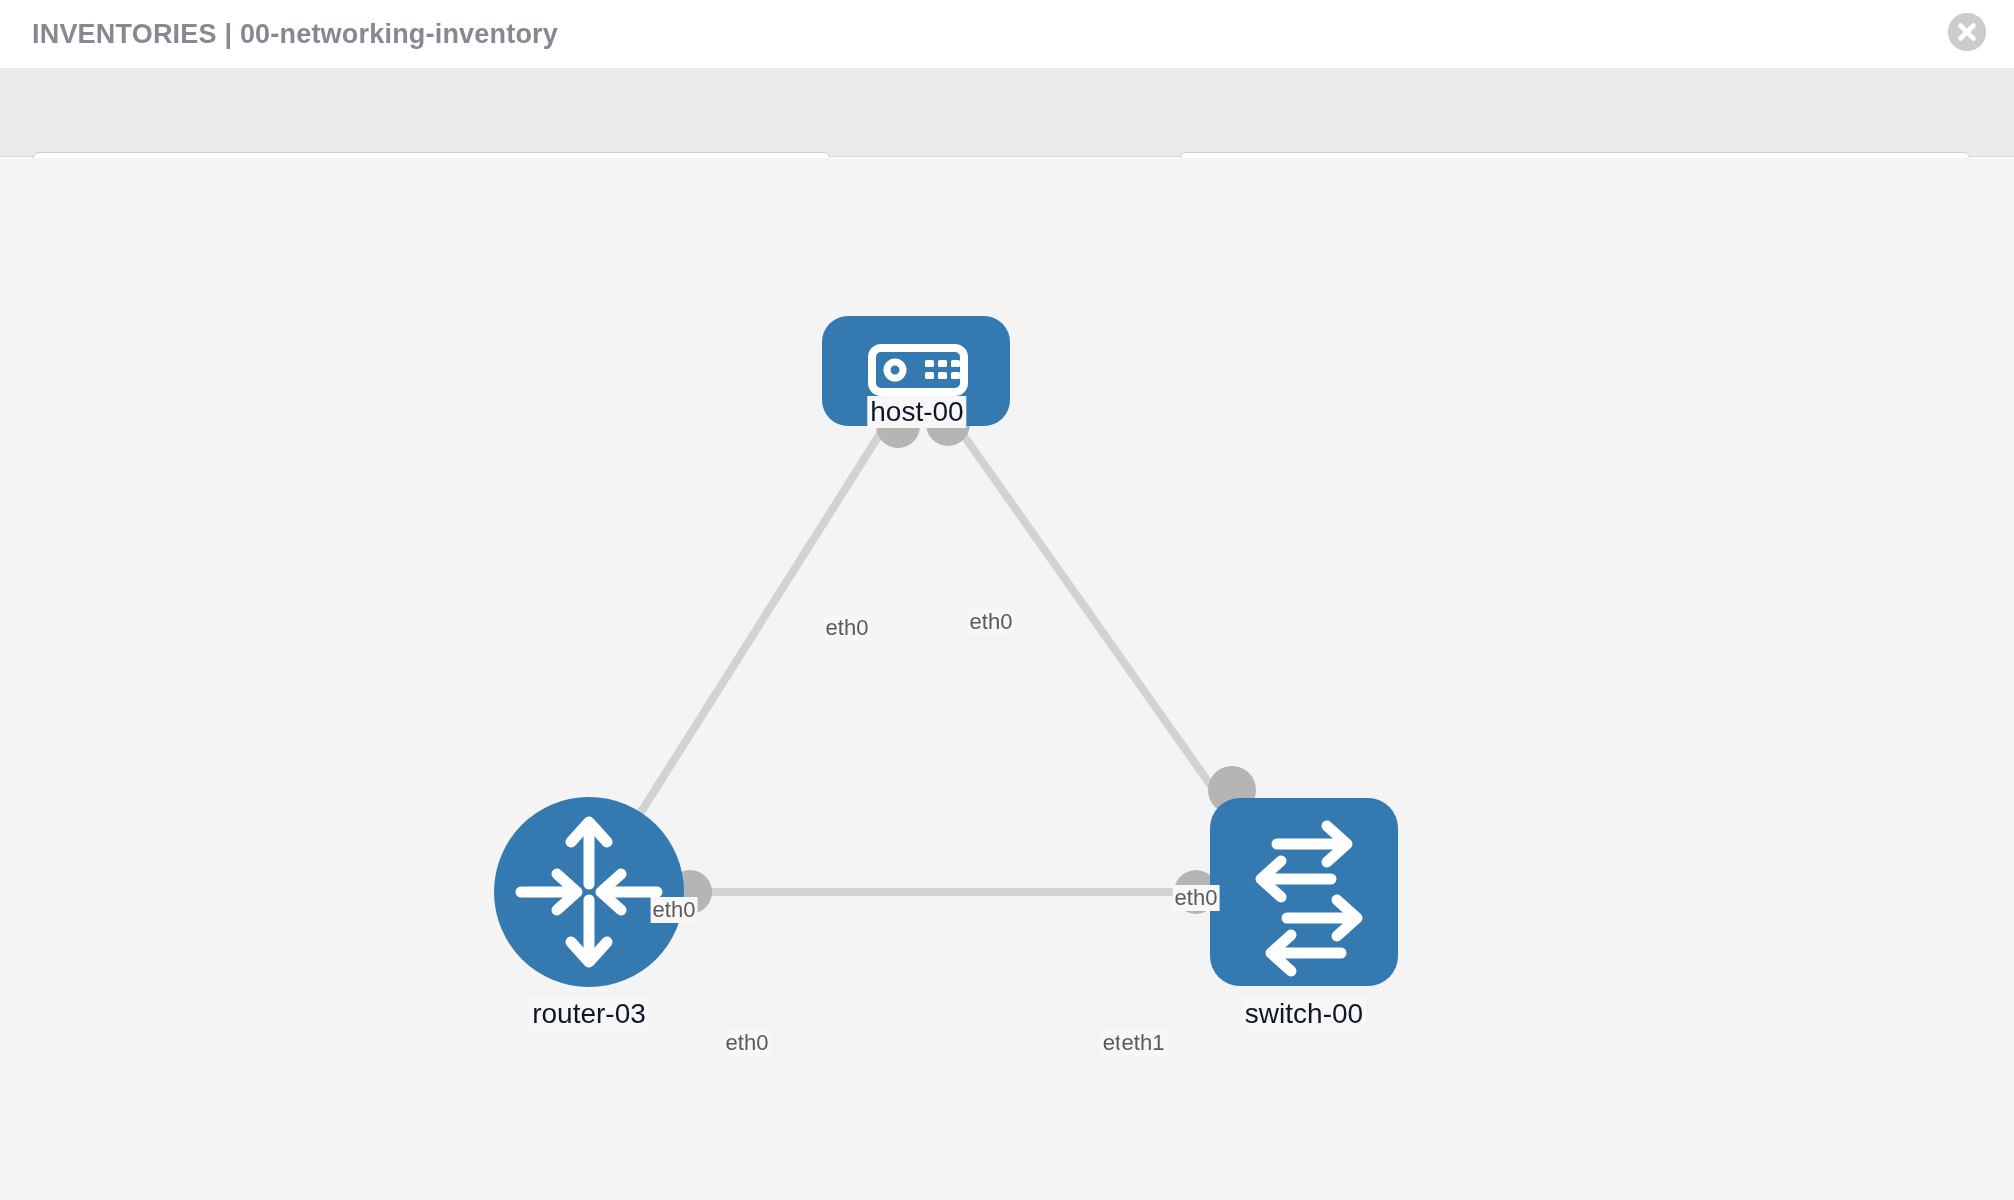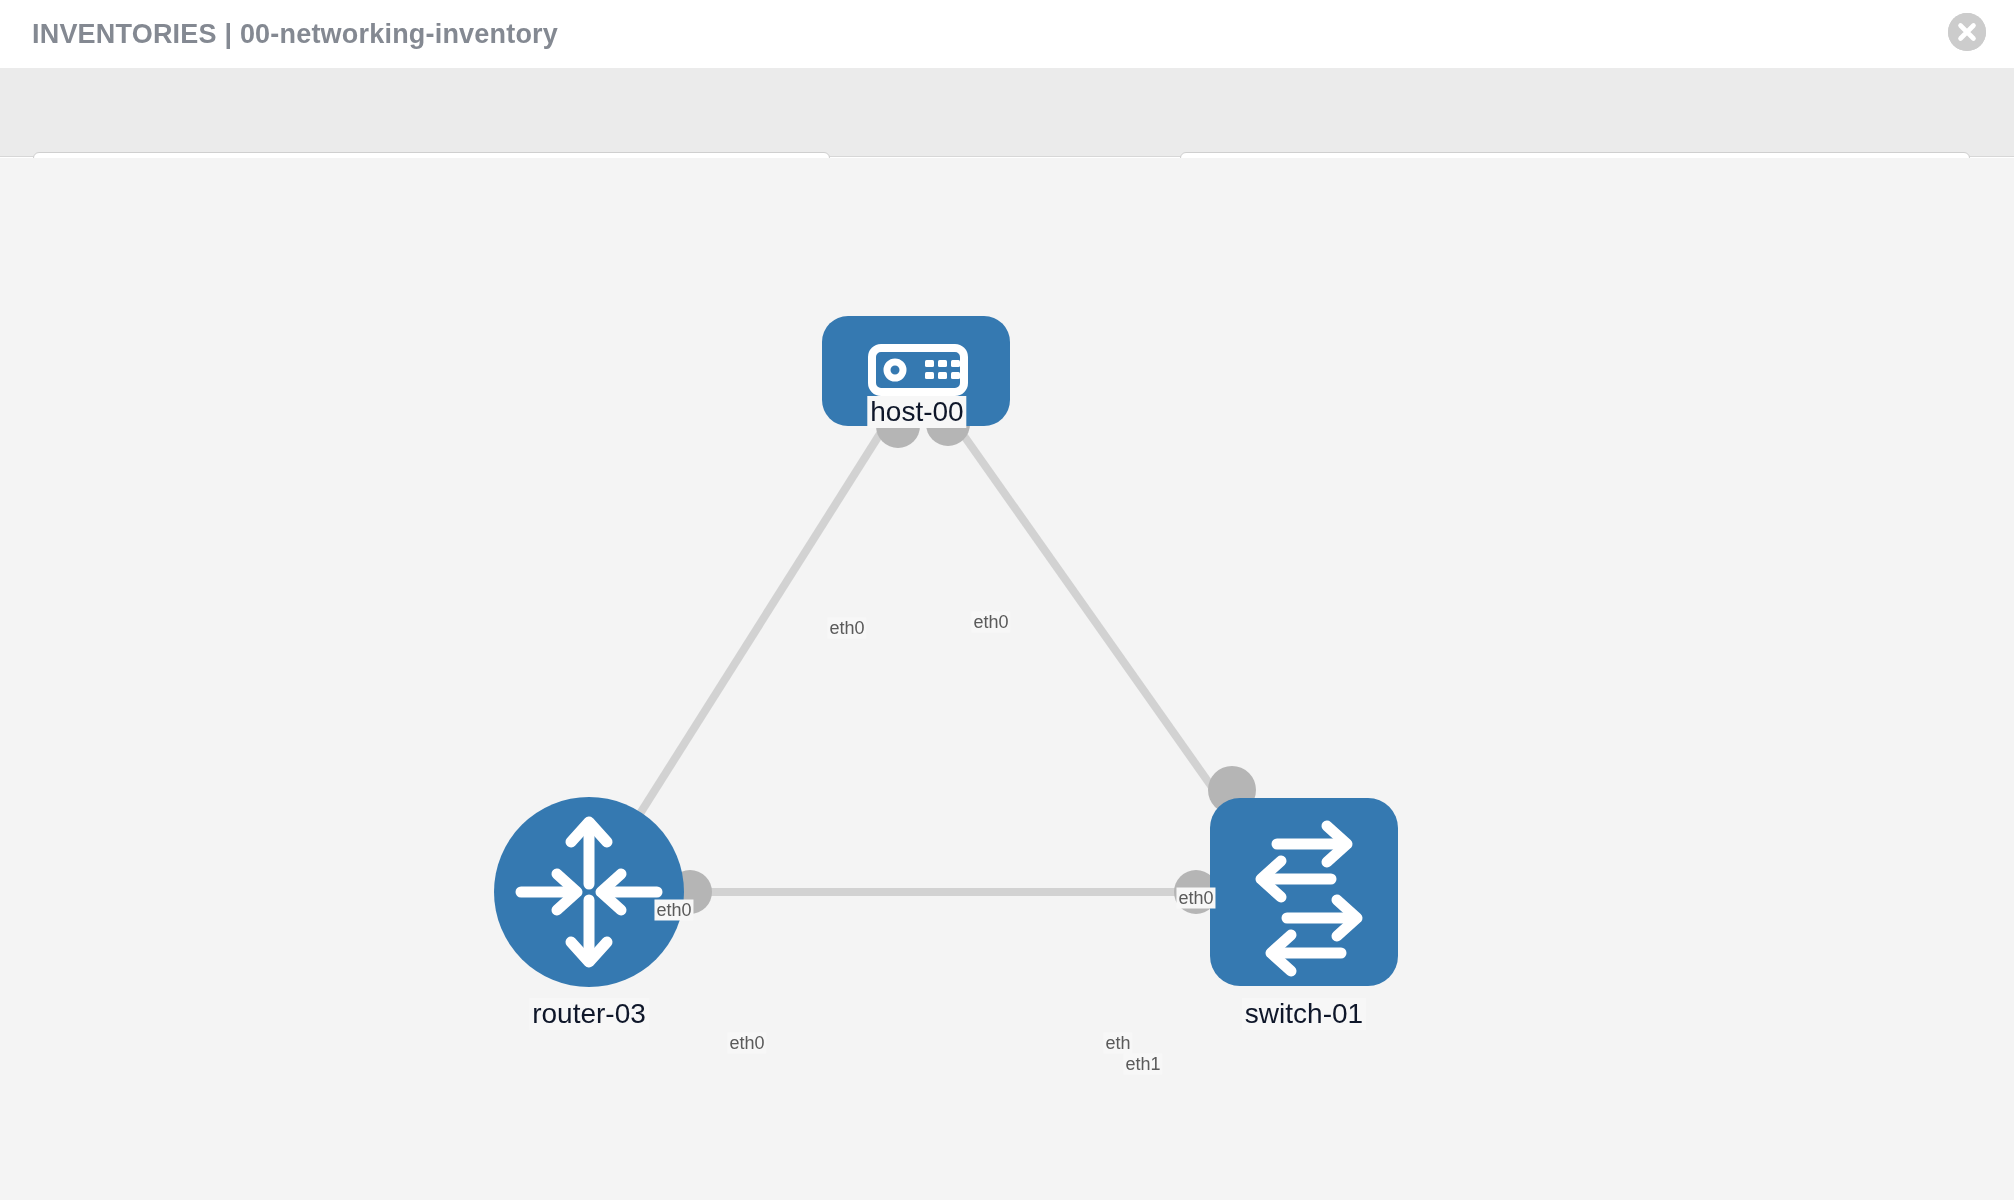--- a/index.html
+++ b/index.html
@@ -76,21 +76,21 @@
 
   .node-label {
     position:absolute; transform:translate(-50%,0);
     background:#f7f7f7;
     font-size:28px; color:#0f172a; white-space:nowrap;
     padding:0 3px;
   }
   .iface-label {
     position:absolute; transform:translate(-50%,-50%);
     background:#f7f7f7;
-    font-size:18px; color:#5a5a5a; white-space:nowrap;
+    font-size:22px; color:#5a5a5a; white-space:nowrap;
     padding:0 2px;
   }
 </style>
 </head>
 <body>
 
 <div class="app">
 
   <div class="header">
     <div class="header-title">INVENTORIES | 00-networking-inventory</div>
@@ -197,24 +197,24 @@
           <path d="M1337 742 L1357 760 L1337 778"></path>
 
           <path d="M1341 795 H1273"></path>
           <path d="M1291 777 L1271 795 L1291 813"></path>
         </g>
       </g>
     </svg>
 
     <div class="node-label" style="left:917px; top:238px;">host-00</div>
     <div class="node-label" style="left:589px; top:840px;">router-03</div>
-    <div class="node-label" style="left:1304px; top:840px;">switch-01</div>
+    <div class="node-label" style="left:1304px; top:840px;">switch-00</div>
 
     <div class="iface-label" style="left:847px; top:470px;">eth0</div>
     <div class="iface-label" style="left:991px; top:464px;">eth0</div>
     <div class="iface-label" style="left:674px; top:752px;">eth0</div>
     <div class="iface-label" style="left:1196px; top:740px;">eth0</div>
     <div class="iface-label" style="left:747px; top:885px;">eth0</div>
     <div class="iface-label" style="left:1118px; top:885px;">eth</div>
-    <div class="iface-label" style="left:1143px; top:906px;">eth1</div>
+    <div class="iface-label" style="left:1143px; top:885px;">eth1</div>
 
   </div>
 </div>
 
 </body></html>

